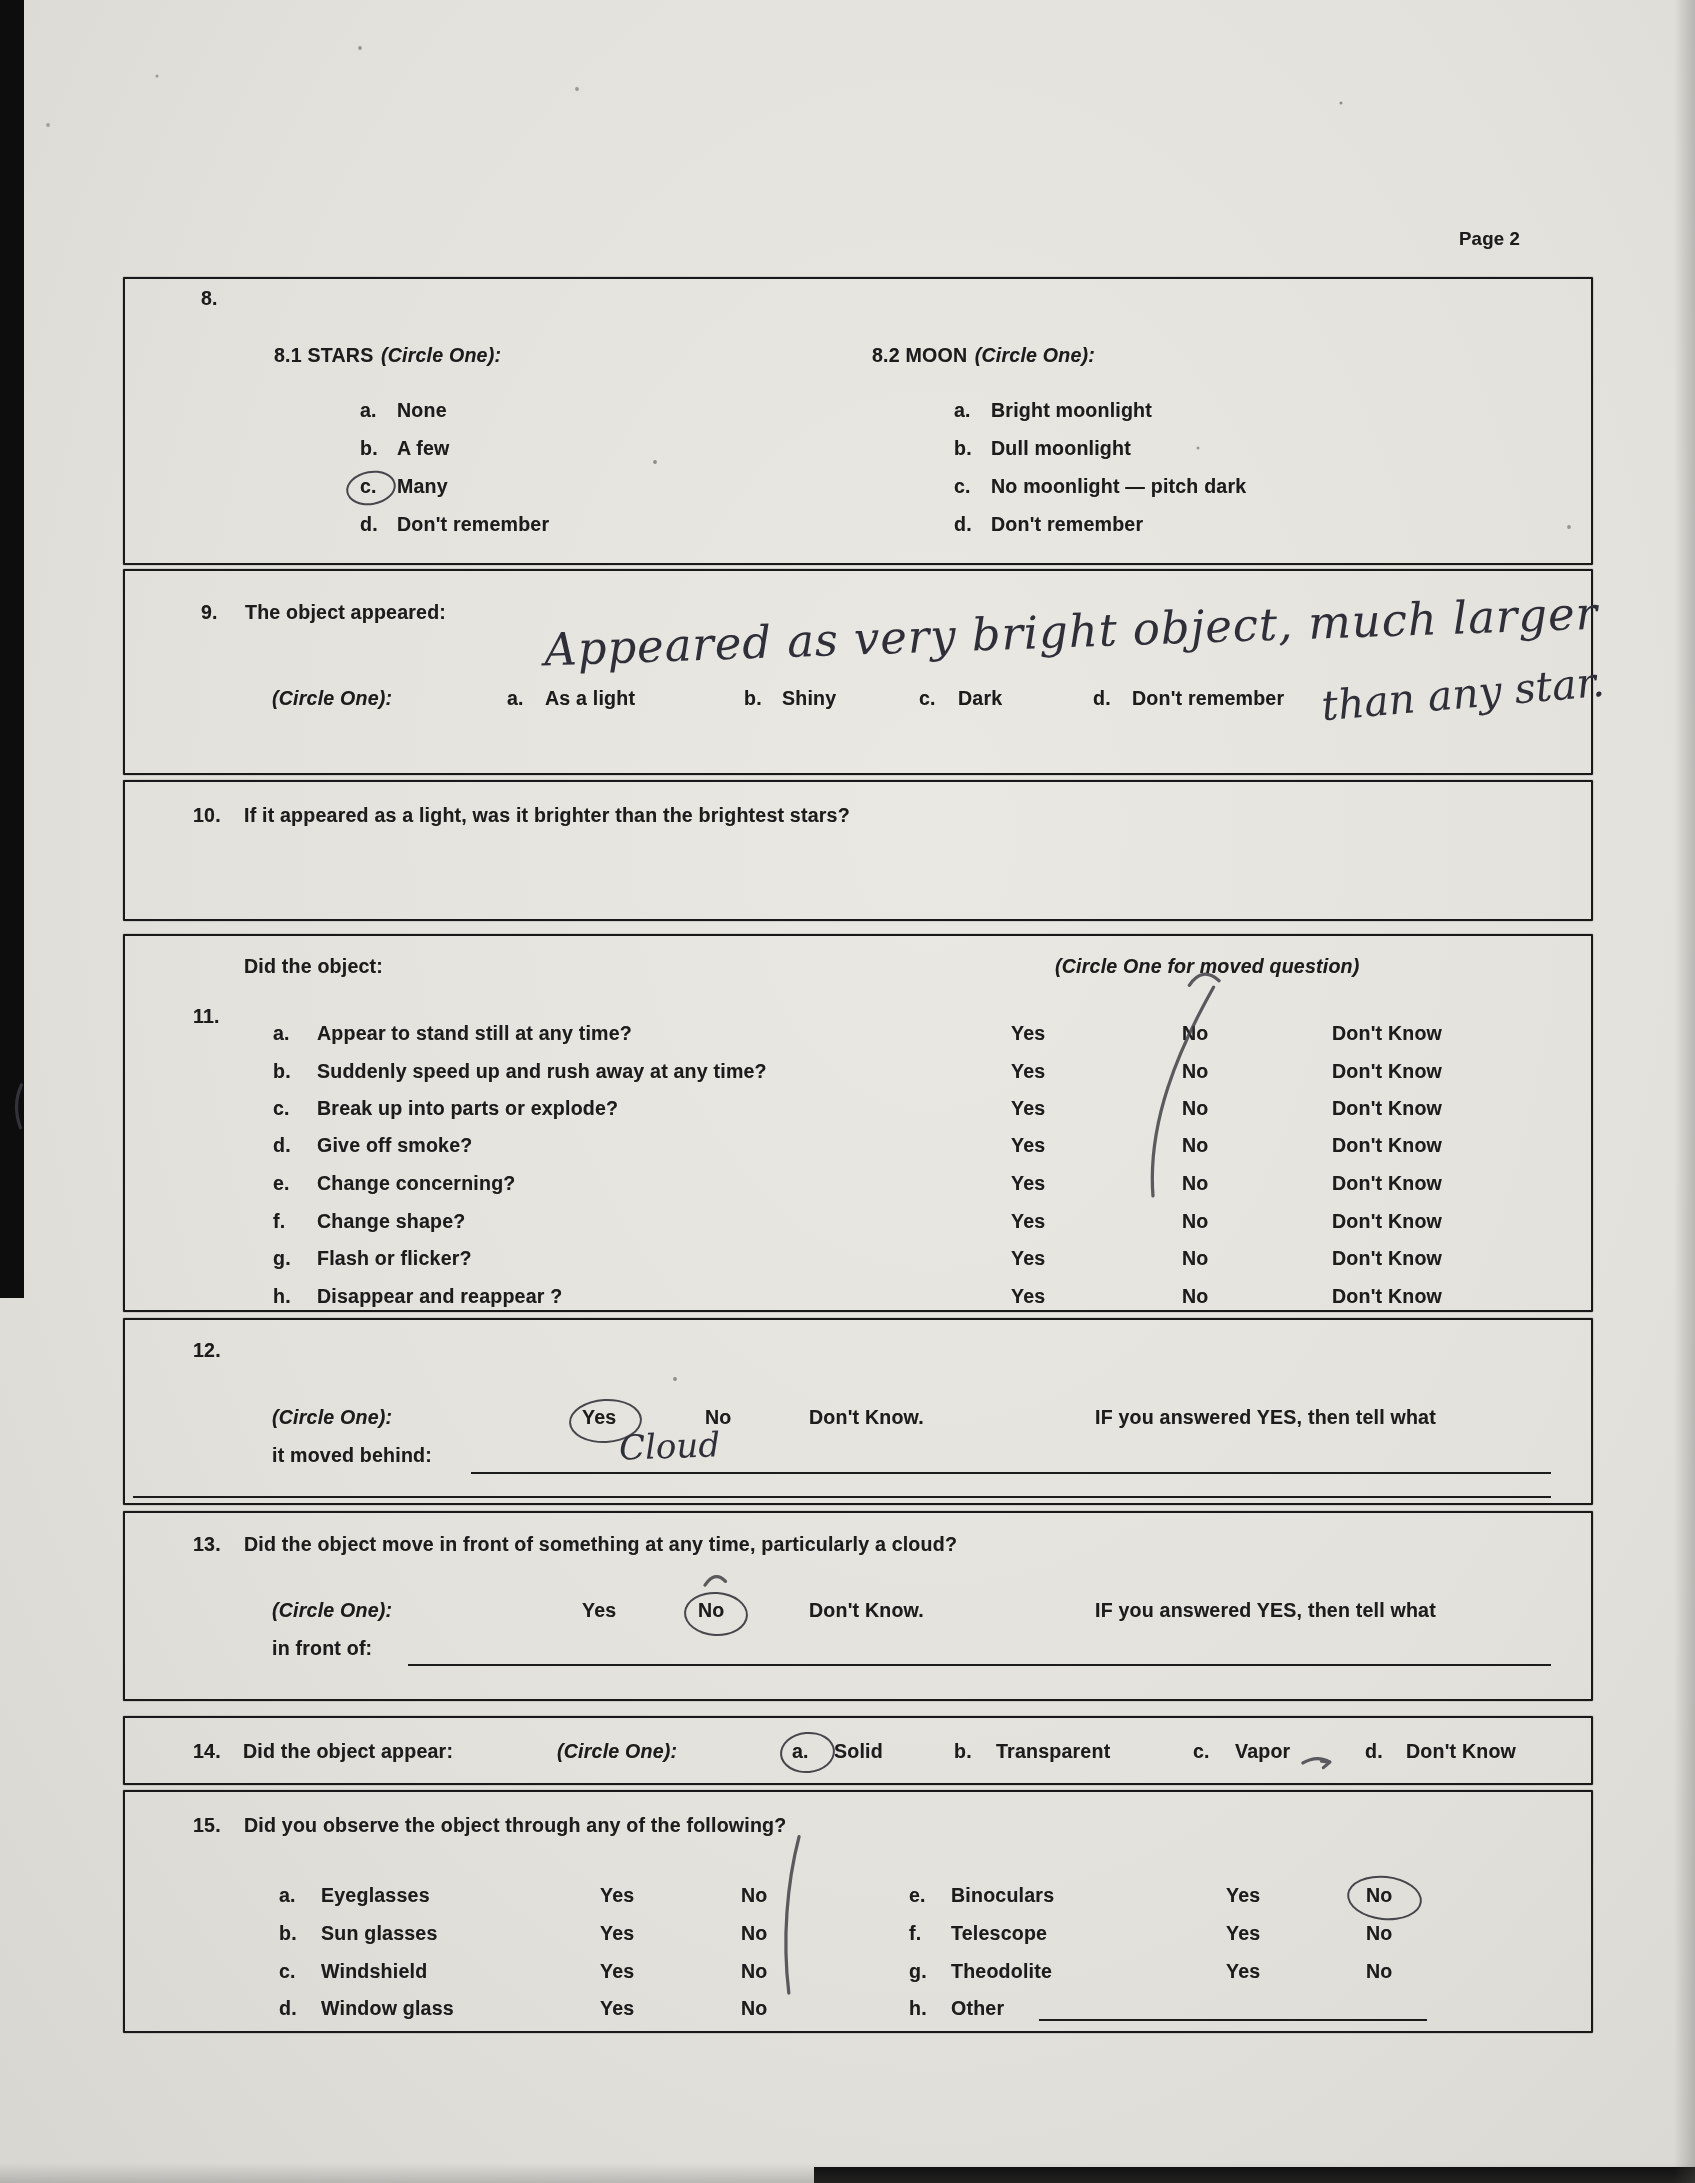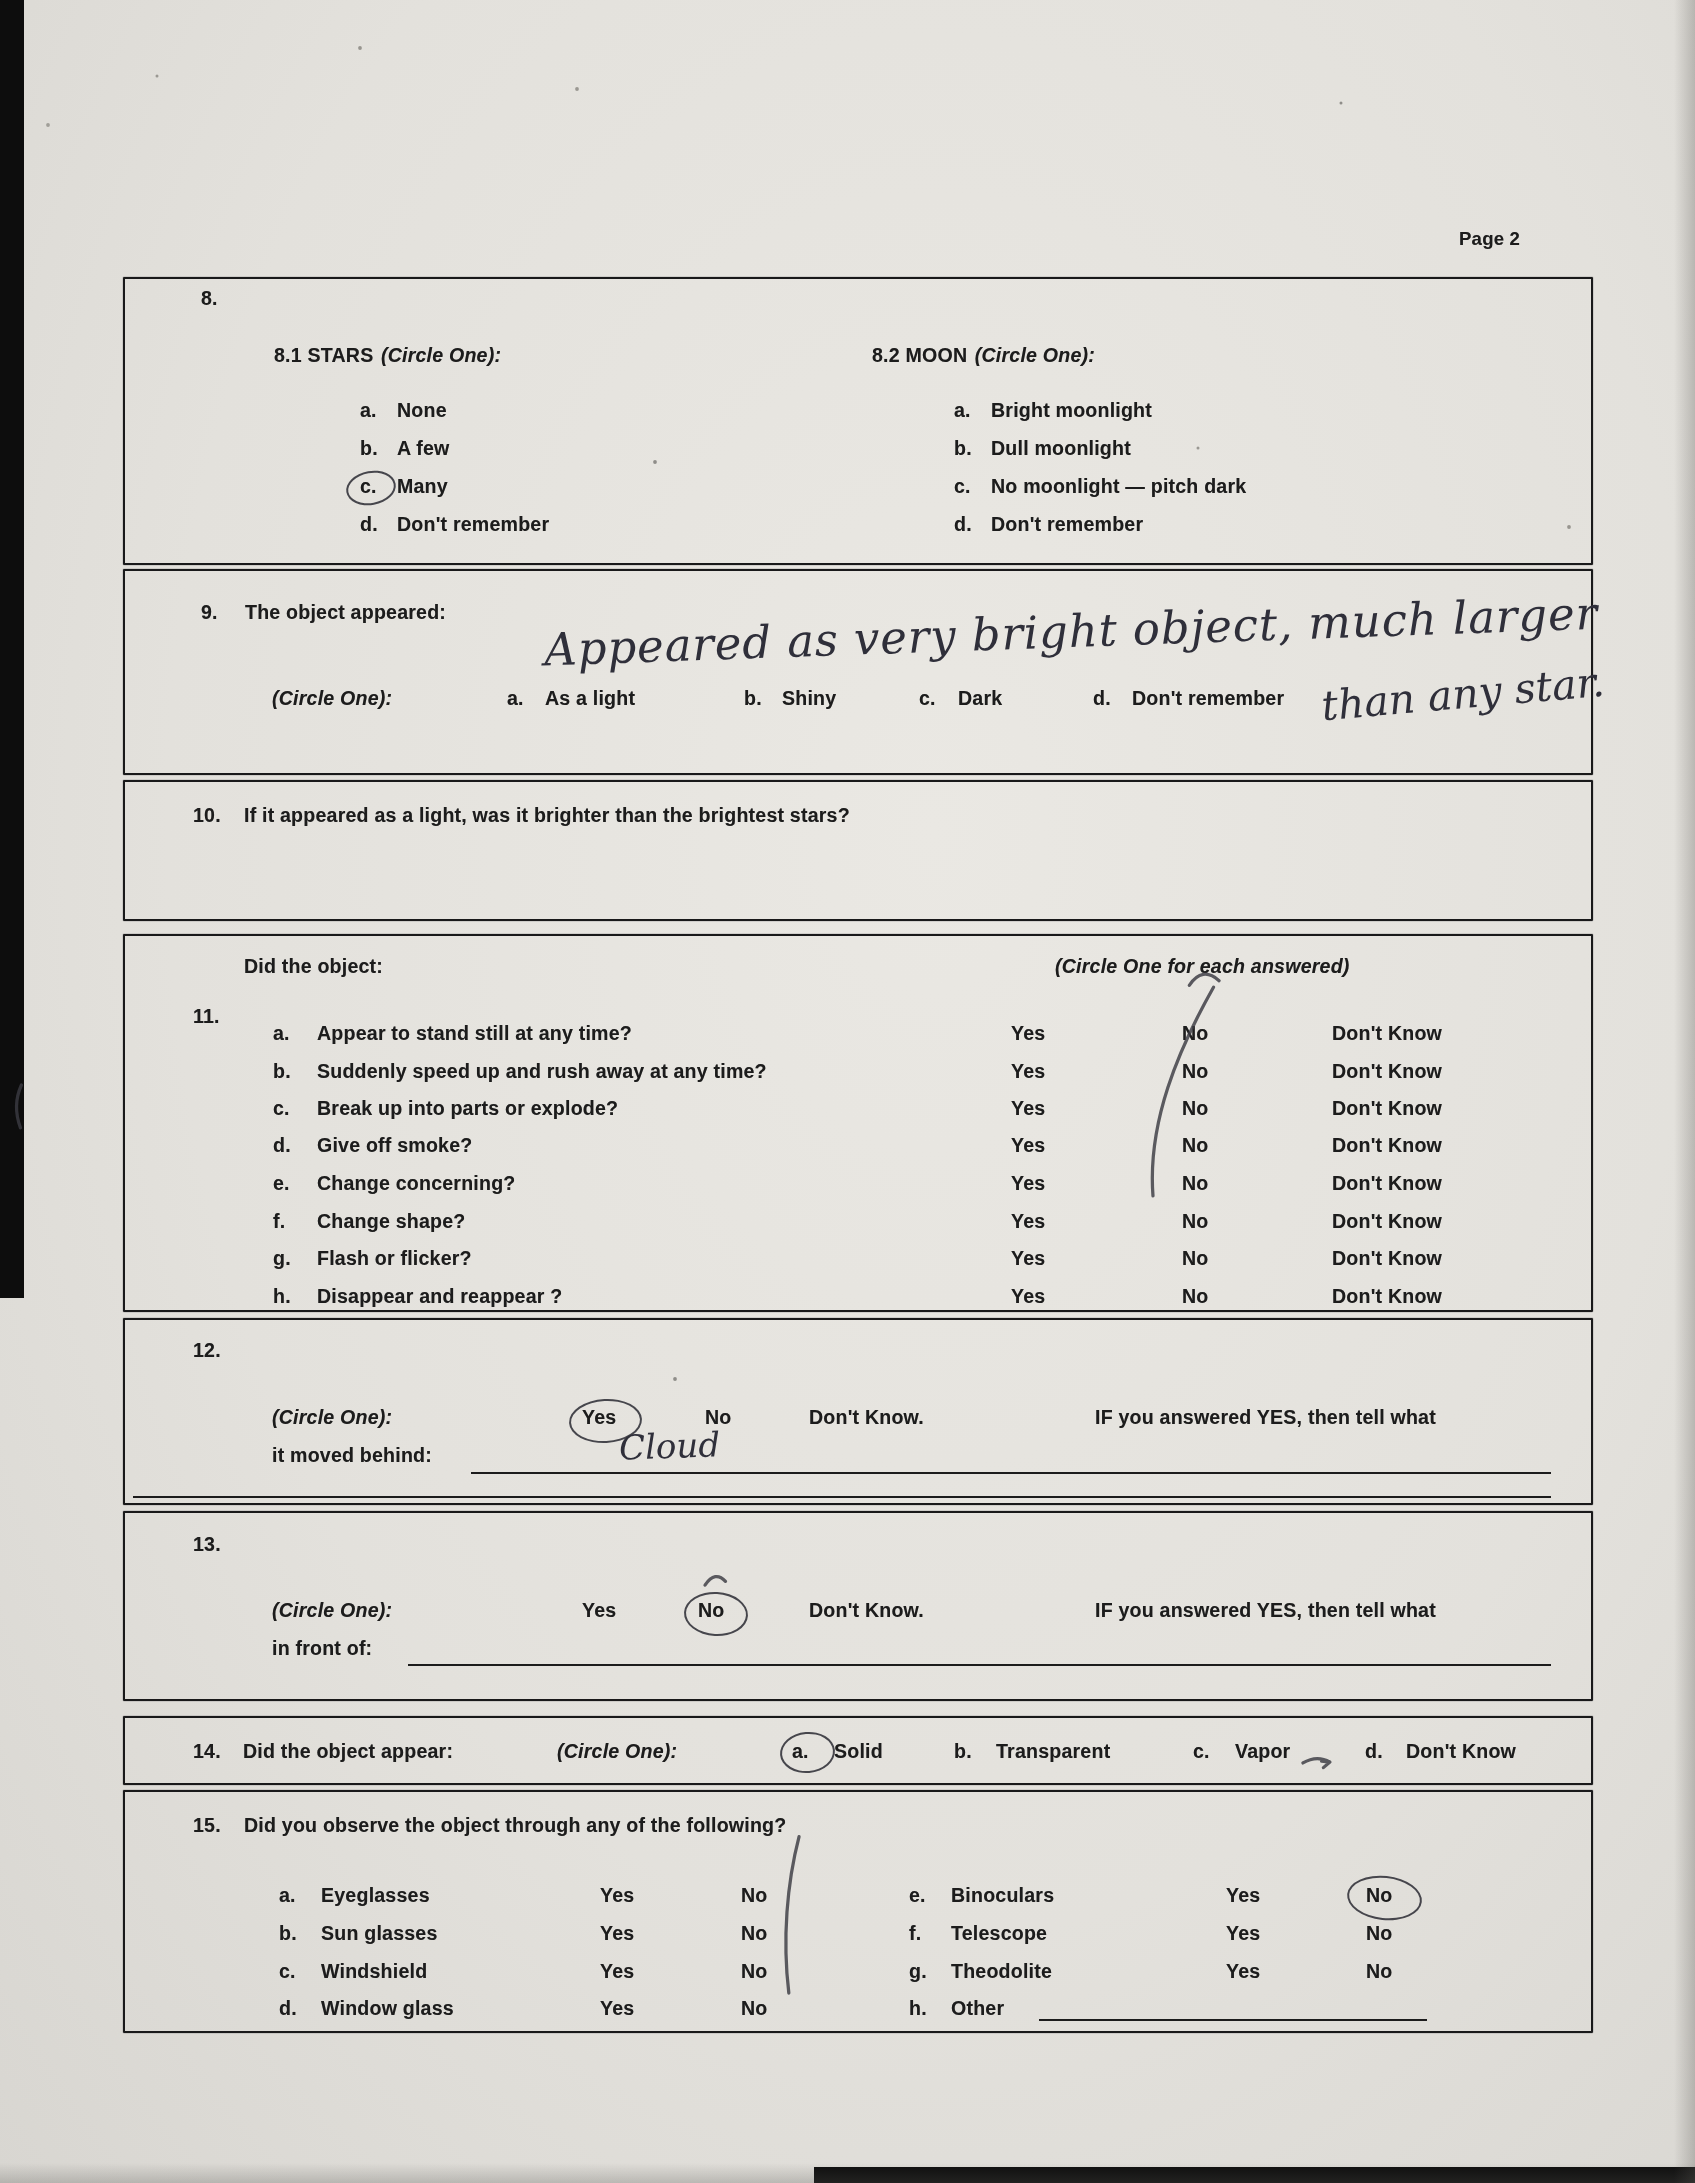--- a/index.html
+++ b/index.html
@@ -91,21 +91,21 @@
     <span class="c" style="left:958px">Dark</span>
     <span class="c" style="left:1093px">d.</span>
     <span class="c" style="left:1132px">Don't remember</span>
   </div>
 
   <span class="t" style="left:193px;top:804px">10.</span>
   <span class="t" style="left:244px;top:804px">If it appeared as a light, was it brighter than the brightest stars?</span>
 
   <span class="t" style="left:193px;top:1005px">11.</span>
   <span class="t" style="left:244px;top:955px">Did the object:</span>
-  <span class="t it" style="left:1055px;top:955px">(Circle One for each answered)</span>
+  <span class="t it" style="left:1055px;top:955px">(Circle One for moved question)</span>
 
   <div class="row" style="top:1022px">
     <span class="c" style="left:273px">a.</span>
     <span class="c" style="left:317px">Appear to stand still at any time?</span>
     <span class="c" style="left:1011px">Yes</span>
     <span class="c" style="left:1182px">No</span>
     <span class="c" style="left:1332px">Don't Know</span>
   </div>
   <div class="row" style="top:1060px">
     <span class="c" style="left:273px">b.</span>
@@ -165,20 +165,21 @@
     <span class="c" style="left:809px">Don't Know.</span>
     <span class="c" style="left:1095px">IF you answered YES, then tell what</span>
   </div>
   <span class="t" style="left:272px;top:1444px">it moved behind:</span>
   <div class="rule" style="left:471px;top:1451px;width:1080px;height:20.5px"></div>
   <span class="hw" style="left:619px;top:1426px;font-size:34px;transform:rotate(-2deg)">Cloud</span>
   <div class="rule" style="left:133px;top:1475px;width:1418px;height:20.5px"></div>
   <div class="circle" style="left:569px;top:1399px;width:69px;height:40px;transform:rotate(-3deg)"></div>
 
   <span class="t" style="left:193px;top:1533px">13.</span>
+  <span class="t" style="left:244px;top:1533px">Did the object move in front of something at any time, particularly a cloud?</span>
   <div class="row" style="top:1599px">
     <span class="c it" style="left:272px">(Circle One):</span>
     <span class="c" style="left:582px">Yes</span>
     <span class="c" style="left:698px">No</span>
     <span class="c" style="left:809px">Don't Know.</span>
     <span class="c" style="left:1095px">IF you answered YES, then tell what</span>
   </div>
   <span class="t" style="left:272px;top:1637px">in front of:</span>
   <div class="rule" style="left:408px;top:1643px;width:1143px;height:20.5px"></div>
   <div class="circle" style="left:684px;top:1592px;width:60px;height:40px;transform:rotate(3deg)"></div>

